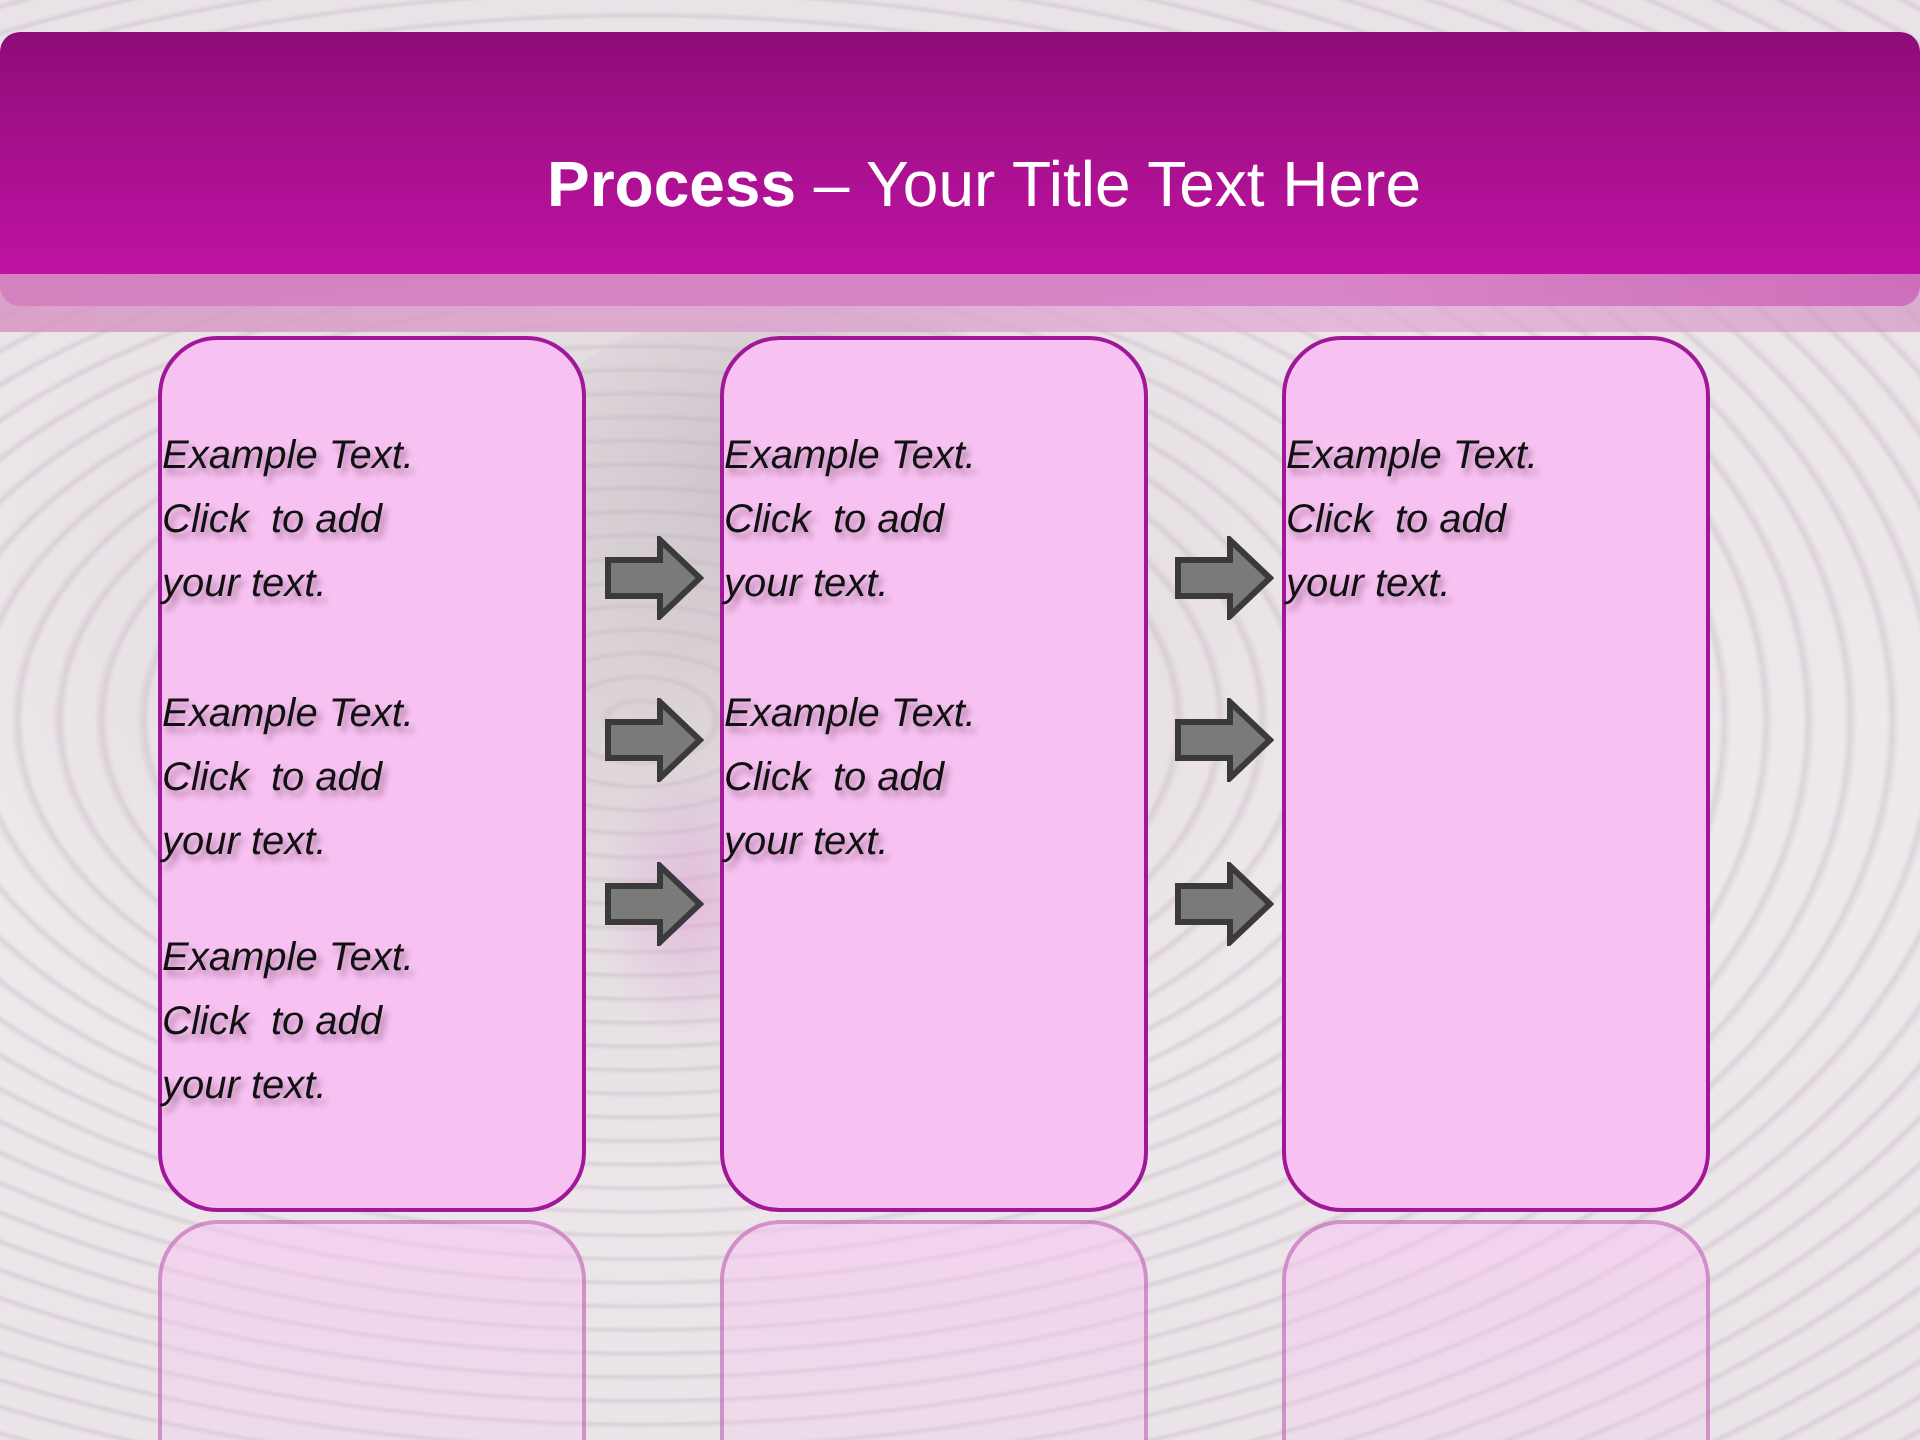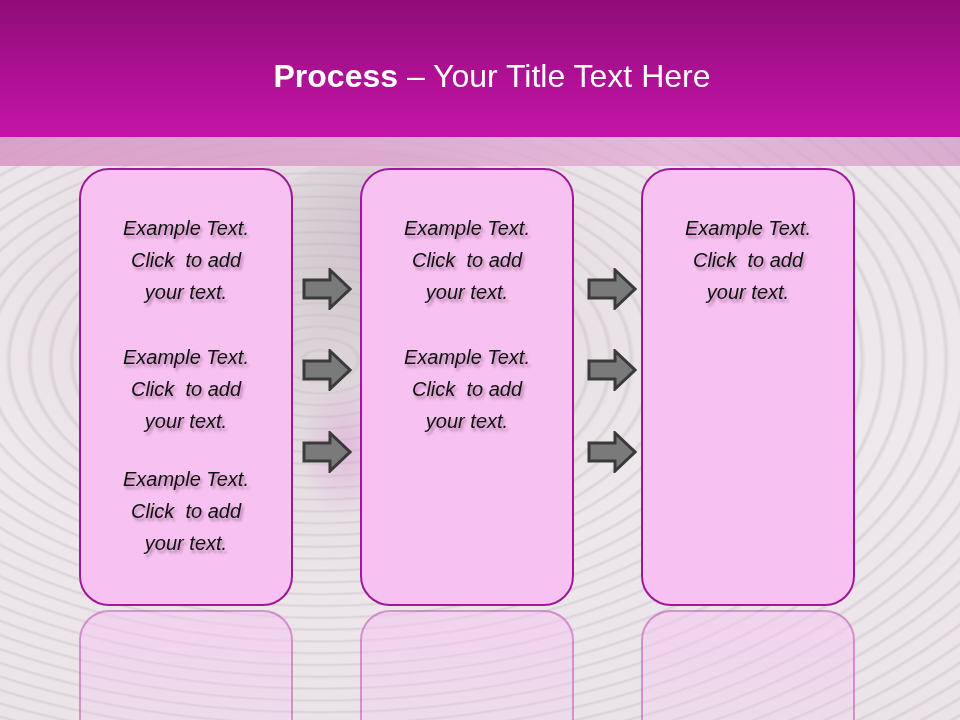--- a/index.html
+++ b/index.html
@@ -19,22 +19,23 @@
     position: absolute; left: 250px; top: 150px; width: 300px; height: 200px;
     border-radius: 50%;
     background: radial-gradient(ellipse at 50% 40%, rgba(185,170,180,0.55), rgba(200,190,196,0) 70%);
   }
   .petal {
     position: absolute; left: 300px; top: 380px; width: 90px; height: 140px;
     border-radius: 50%;
     background: radial-gradient(ellipse at 50% 50%, rgba(225,150,215,0.45), rgba(225,150,215,0) 70%);
   }
   .header {
-    position: absolute; left: 0; top: 0; width: 960px; height: 137px;
+    position: absolute; left: 0; top: 16px; width: 960px; height: 137px;
     background: linear-gradient(180deg, #8e0c78 0%, #a8108e 45%, #c414a8 100%);
+    border-radius: 10px;
   }
   .title {
     position: absolute; left: 0; top: 56px; width: 984px; text-align: center;
     color: #ffffff; font-family: "Liberation Sans", sans-serif;
     font-size: 32px; line-height: 40px; white-space: pre;
   }
   .title .bold { font-weight: bold; }
   .band {
     position: absolute; left: 0; top: 137px; width: 960px; height: 29px;
     background: linear-gradient(90deg, rgba(215,150,195,0.85) 0%, rgba(220,160,205,0.8) 40%, rgba(225,170,212,0.75) 70%, rgba(210,150,196,0.7) 100%);
@@ -44,21 +45,21 @@
     border: 2px solid #a01898; border-radius: 30px;
     background: #f7c2f1; box-sizing: border-box;
   }
   .reflect {
     position: absolute; top: 610px; width: 214px; height: 130px;
     border: 2px solid rgba(170,60,160,0.45); border-bottom: none;
     border-radius: 30px 30px 0 0; box-sizing: border-box;
     background: linear-gradient(180deg, rgba(247,194,241,0.55) 0%, rgba(247,194,241,0.15) 100%);
   }
   .txt {
-    position: absolute; left: 0; width: 100%; text-align: center;
+    position: absolute; left: 0; width: 100%; text-align: left;
     font-family: "Liberation Sans", sans-serif; font-style: italic;
     font-size: 20px; line-height: 32px; color: #111;
     text-shadow: 2px 3px 3px rgba(90,40,80,0.45);
   }
   .arrow {
     position: absolute; width: 50px; height: 42px;
   }
 </style>
 </head>
 <body>

